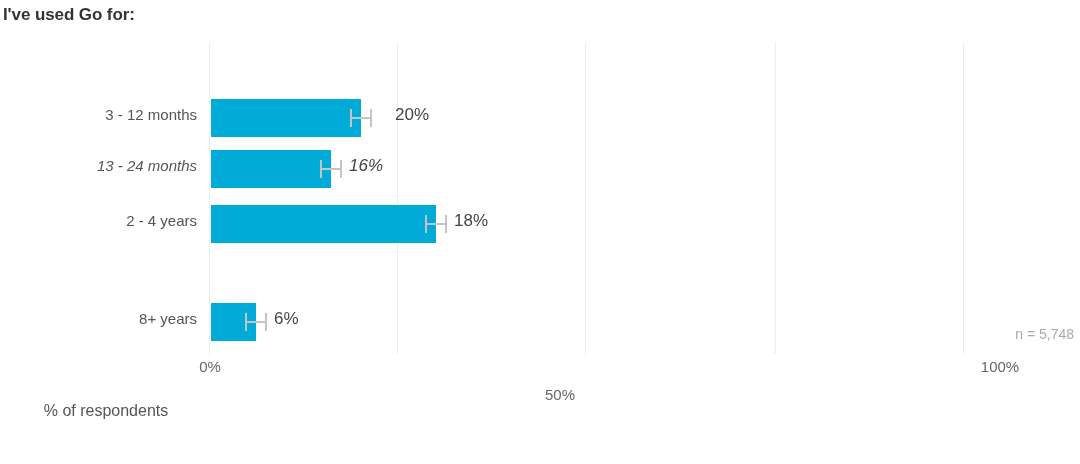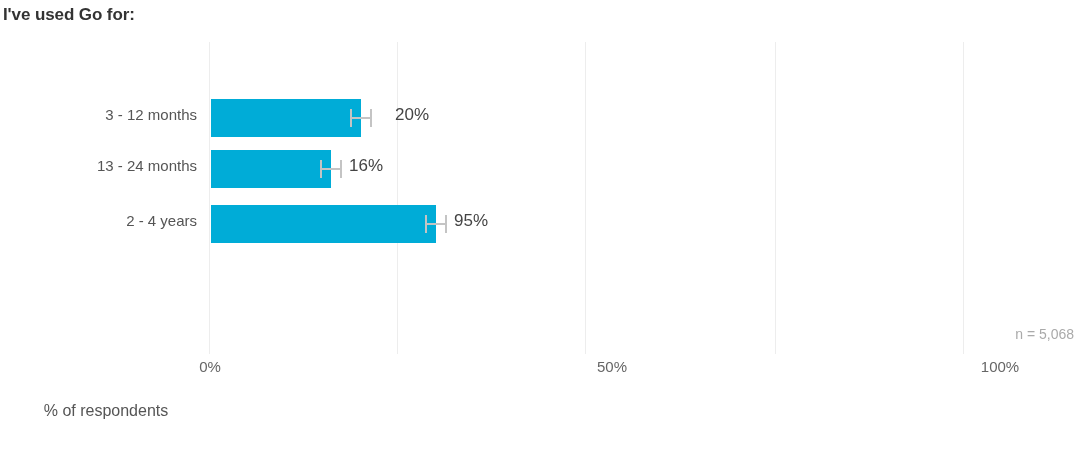--- a/index.html
+++ b/index.html
@@ -167,49 +167,59 @@
       <div class="cat-label">3 - 12 months</div>
       <div class="bar" style="width:150px;"></div>
       <div class="errorbar" style="left:350px;">
         <div class="cap left"></div>
           <div class="stem"></div>
           <div class="cap right"></div>
       </div>
       <div class="val-label" style="left:379px;margin-left:16px;">20%</div>
     </div>
 
-    <div class="bar-row" style="top:102px;">
+    <div class="bar-row" style="top:102px;font-style:italic;">
       <div class="cat-label">13 - 24 months</div>
       <div class="bar" style="width:120px;"></div>
       <div class="errorbar" style="left:320px;">
         <div class="cap left"></div>
           <div class="stem"></div>
           <div class="cap right"></div>
       </div>
       <div class="val-label" style="left:349px;">16%</div>
     </div>
 
     <div class="bar-row" style="top:157px;">
       <div class="cat-label">2 - 4 years</div>
       <div class="bar" style="width:225px;"></div>
       <div class="errorbar" style="left:425px;">
         <div class="cap left"></div>
           <div class="stem"></div>
           <div class="cap right"></div>
       </div>
-      <div class="val-label" style="left:454px;">95%</div>
-    </div>
-
-
+      <div class="val-label" style="left:454px;">18%</div>
+    </div>
+
+
+    <div class="bar-row" style="top:255px;">
+      <div class="cat-label">8+ years</div>
+      <div class="bar" style="width:45px;"></div>
+      <div class="errorbar" style="left:245px;">
+        <div class="cap left"></div>
+          <div class="stem"></div>
+          <div class="cap right"></div>
+      </div>
+      <div class="val-label" style="left:274px;">6%</div>
+    </div>
   </div>
 
   <div id="x-axis">
     <div class="tick-label" style="left:210px;">0%</div>
-    <div class="tick-label" style="left:612px;">50%</div>
+    <div class="tick-label" style="left:560px;margin-top:28px;">50%</div>
     <div class="tick-label" style="left:964px;margin-left:36px;">100%</div>
   </div>
 
   <div id="x-axis-title">
     <span id="x-axis-title-inner">% of respondents</span>
   </div>
 
-  <div id="footnote">n =  5,068</div>
+  <div id="footnote">n =  5,748</div>
 </div>
 
 </body></html>

